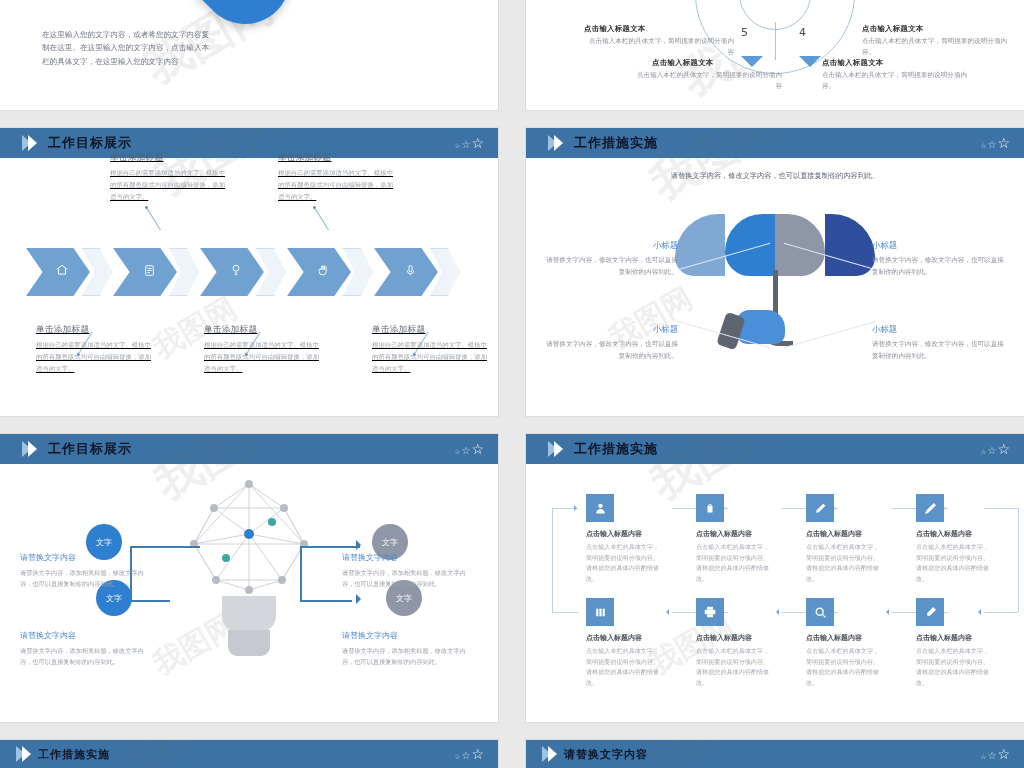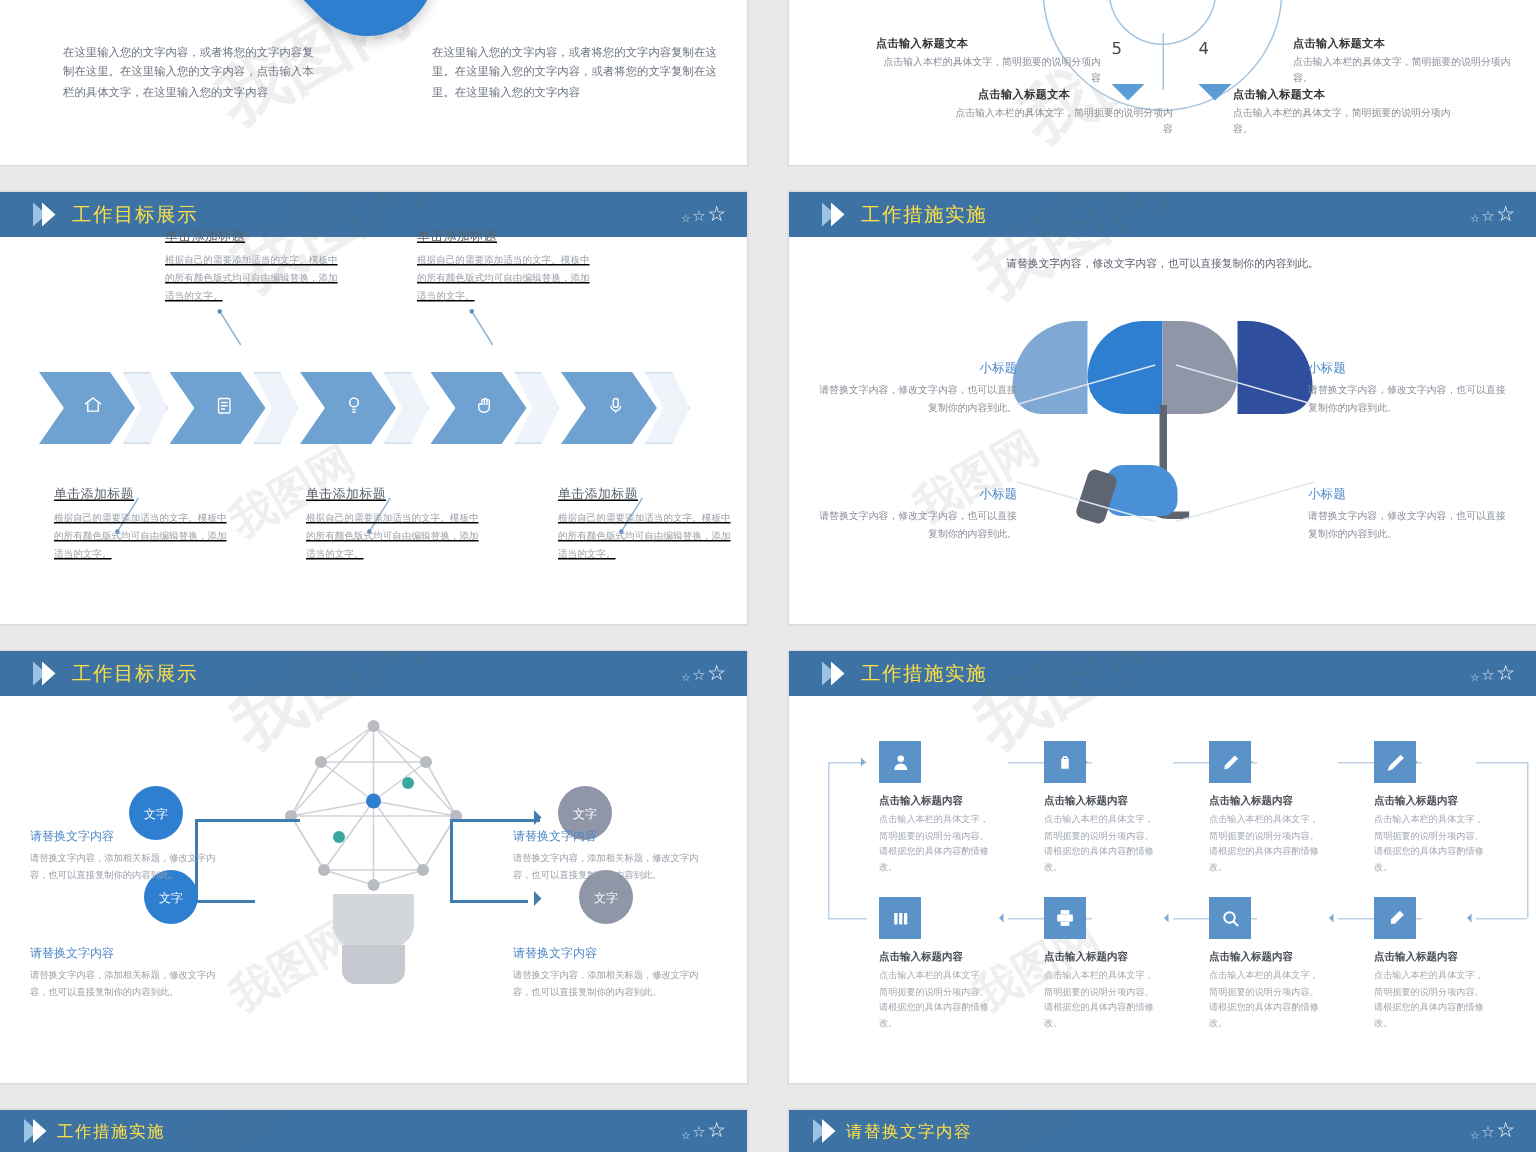--- a/index.html
+++ b/index.html
@@ -29,21 +29,21 @@
   }
   .hdr.small{height:28px;}
   .chev-grp{display:flex;align-items:center;margin-left:22px;}
   .chev{
     width:0;height:0;border-top:8px solid transparent;border-bottom:8px solid transparent;
     border-left:9px solid #fff;margin-right:-3px;
   }
   .chev.a{border-left-color:#9cc3e3;}
   .chev.b{border-left-color:#ffffff;}
   .hdr-title{
-    color:#fde047;font-size:13px;letter-spacing:1px;margin-left:14px;font-weight:400;
+    color:#0f172a;font-size:13px;letter-spacing:1px;margin-left:14px;font-weight:700;
   }
   .hdr.small .hdr-title{font-size:11px;margin-left:10px;}
   .stars{position:absolute;right:14px;top:50%;transform:translateY(-50%);
     display:flex;align-items:flex-end;gap:1px;color:#cfe0ef;}
   .stars span{line-height:1;}
   .s1{font-size:7px;} .s2{font-size:10px;} .s3{font-size:14px;color:#fff;}
 
   
   .wm{
     position:absolute;pointer-events:none;opacity:.1;
@@ -159,21 +159,20 @@
 
     <div class="drops">
 
       <div class="drop d3">
         
         
       </div>
     </div>
 
     <div class="s1-l">在这里输入您的文字内容，或者将您的文字内容复制在这里。在这里输入您的文字内容，点击输入本栏的具体文字，在这里输入您的文字内容</div>
-    <div class="s1-r">在这里输入您的文字内容，或者将您的文字内容复制在这里。在这里输入您的文字内容，或者将您的文字复制在这里。在这里输入您的文字内容</div>
   </div>
 
   <div class="slide">
     <div class="wm" style="left:150px;top:18px;">我图网</div>
 
     <div class="wheel">
       <div class="ring"></div>
       <div class="inner"></div>
 
       <div class="spoke" style="left:80px;top:108px;height:38px;"></div>

